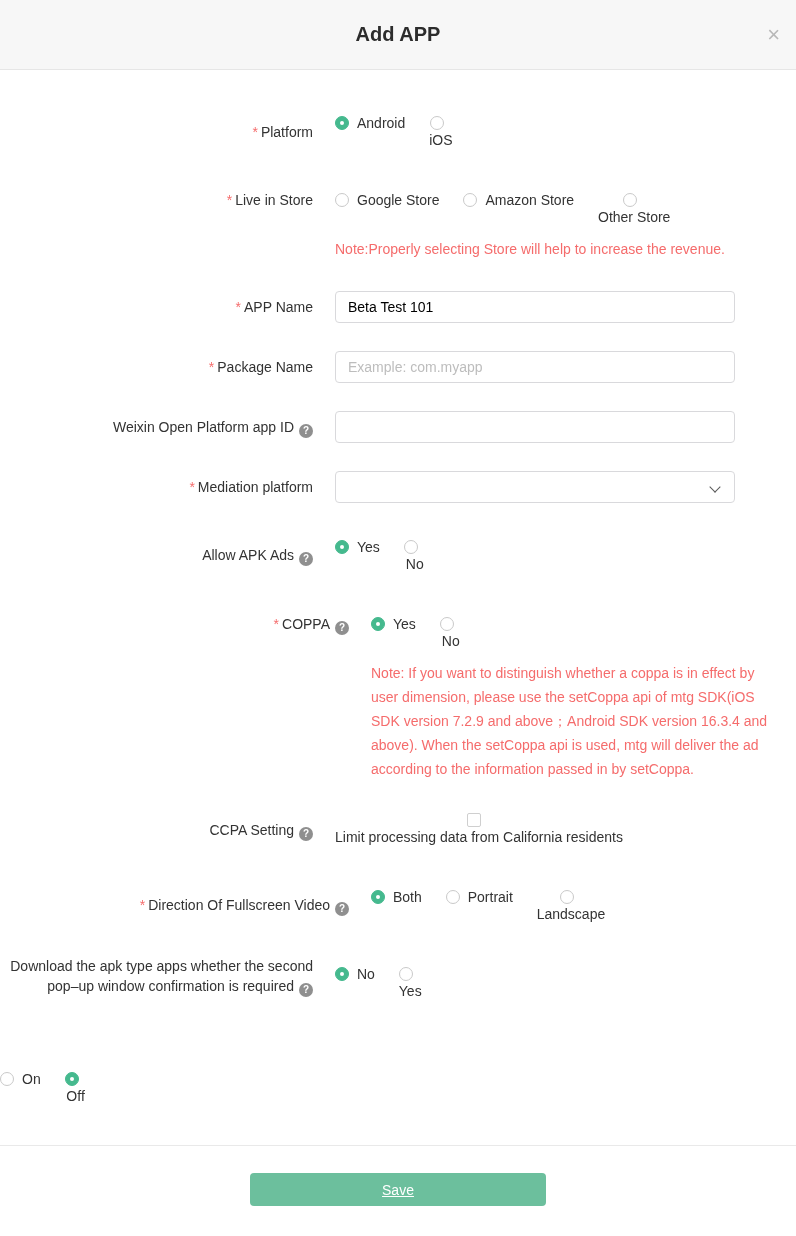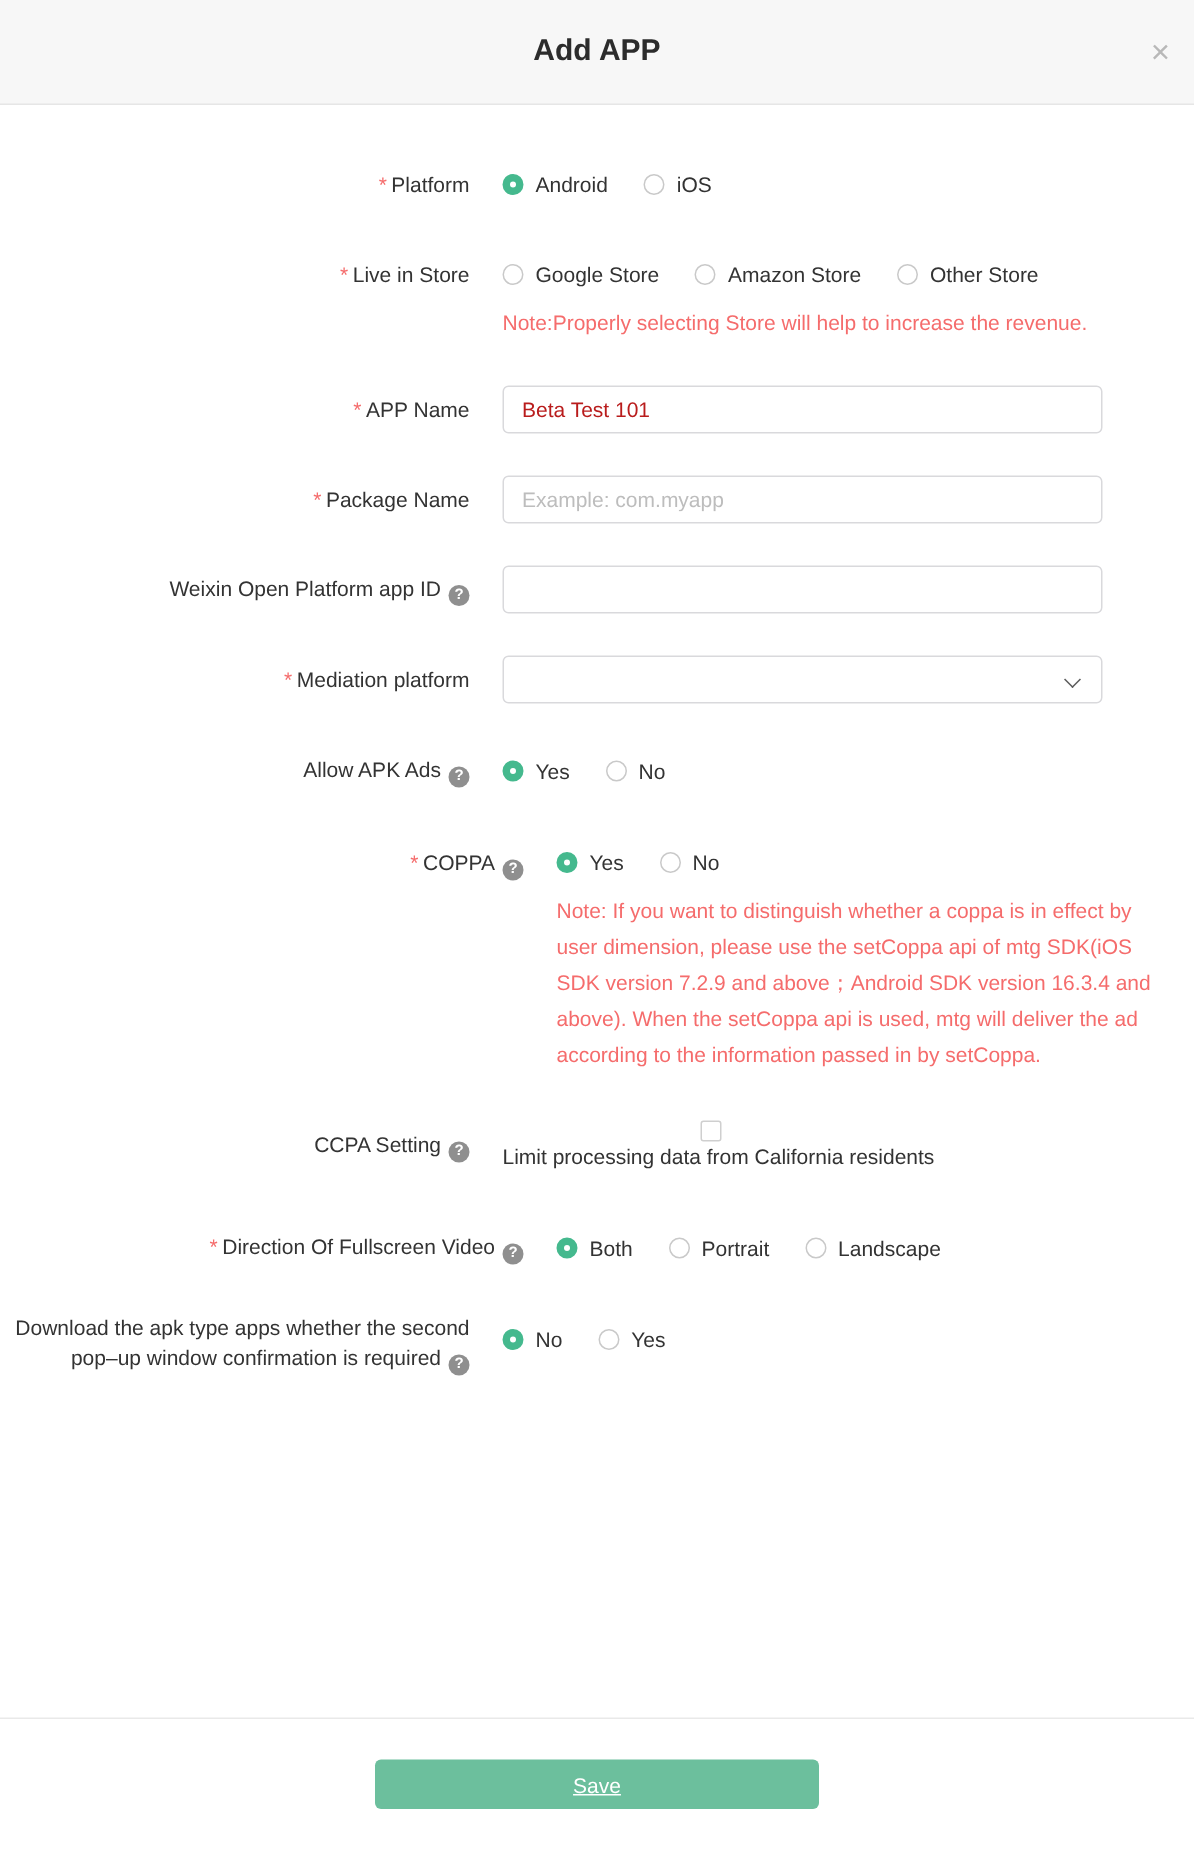--- a/index.html
+++ b/index.html
@@ -12,30 +12,30 @@
   .form-row { display:flex; align-items:center; }
   .form-row.top { align-items:flex-start; }
   .m28 { margin-bottom:28px; } .m30 { margin-bottom:30px; } .m32 { margin-bottom:32px;padding-left:36px; }
   .m34 { margin-bottom:34px; } .m40 { margin-bottom:40px; } .m68 { margin-bottom:68px; }
   .form-label { width:335px; padding-right:22px; box-sizing:border-box; text-align:right; line-height:20px; flex-shrink:0; color:#333; }
   .form-control { flex:1; min-width:0; }
   .req { color:#f56c6c; margin-right:3px; display:none; }
   .req.visible { display:inline; }
   .help-icon { display:inline-block; width:14px; height:14px; border-radius:50%; background:#8f8f8f; color:#fff; font-size:10px; font-weight:bold; line-height:14px; text-align:center; margin-left:5px; vertical-align:-2px; cursor:pointer; }
   .radio-item { display:inline-flex; align-items:center; margin-right:20px; cursor:pointer; line-height:20px; }
-  .radio-item:last-child { margin-right:0; }
+  .radio-item:last-child { margin-right:0;flex-direction:column; }
   .radio { width:14px; height:14px; box-sizing:border-box; border:1px solid #c9c9c9; border-radius:50%; background:#fff; margin-right:8px; position:relative; flex-shrink:0; }
   .radio.checked { background:#45b98e; border-color:#45b98e; }
   .radio.checked::after { content:""; position:absolute; width:4px; height:4px; background:#fff; border-radius:50%; left:50%; top:50%; transform:translate(-50%,-50%); }
   .checkbox-item { display:inline-flex; align-items:center; cursor:pointer; line-height:20px;flex-direction:column; }
   .checkbox { width:14px; height:14px; box-sizing:border-box; border:1px solid #cfcfcf; border-radius:2px; background:#fff; margin-right:10px; flex-shrink:0; }
   .radio-row.mt16 { margin-top:16px; }
   .note { color:#f56c6c; line-height:24px; max-width:400px; margin-top:10px; }
   .text-input, .select-box { width:400px; height:32px; box-sizing:border-box; border:1px solid #d9d9dc; border-radius:4px; background:#fff; }
-  .text-input { padding:0 12px; font-size:14px; font-family:inherit; color:#b91c1c; outline:none; display:block; }
+  .text-input { padding:0 12px; font-size:14px; font-family:inherit; color:#000000; outline:none; display:block; }
   .text-input::placeholder { color:#bdbdbd; }
   .select-box { position:relative; cursor:pointer; }
   .chevron { position:absolute; right:15px; top:11px; width:7px; height:7px; border-right:1px solid #5a5a5a; border-bottom:1px solid #5a5a5a; transform:rotate(45deg); }
   .apk-control { padding-top:8px; }
   .modal-footer { flex-shrink:0; border-top:1px solid #e9e9e9; padding:27px 0 30px; }
   .save-btn { display:block; margin:0 auto; width:296px; height:33px; background:#6cbf9d; border:none; border-radius:4px; color:#fff; font-size:14px; font-family:inherit; cursor:pointer;text-decoration:underline; }
 </style>
 </head>
 <body>
 
@@ -203,20 +203,30 @@
           <span>No</span>
         </label>
         <label class="radio-item">
           <span class="radio"></span>
           <span>Yes</span>
         </label>
       </div>
     </div>
 
     <div class="form-row">
+      <div class="form-control">
+        <label class="radio-item">
+          <span class="radio"></span>
+          <span>On</span>
+        </label>
+        <label class="radio-item">
+          <span class="radio checked"></span>
+          <span>Off</span>
+        </label>
+      </div>
     </div>
 
   </div>
 
   <div class="modal-footer">
     <button class="save-btn">Save</button>
   </div>
 
 </div>
 

